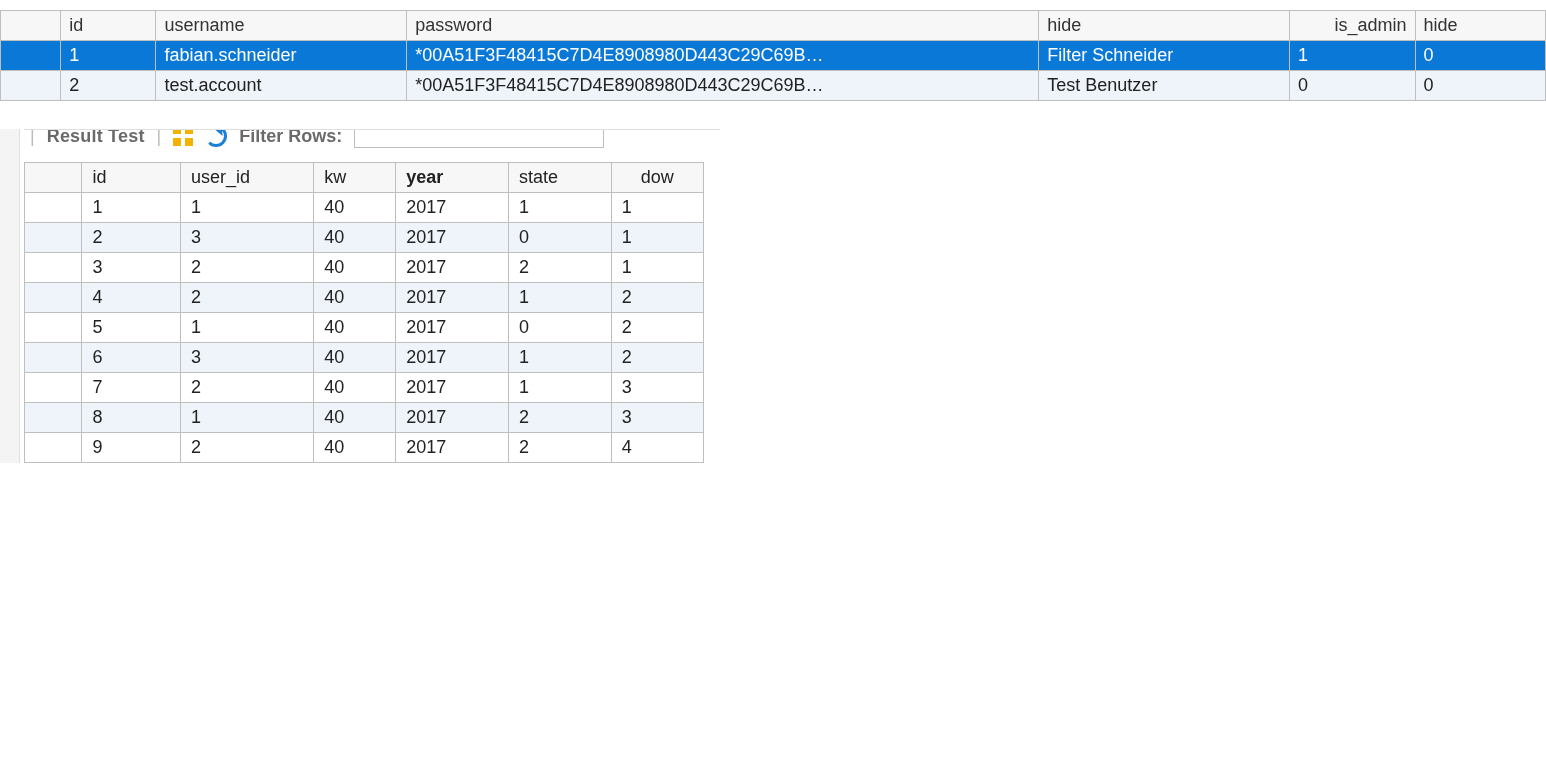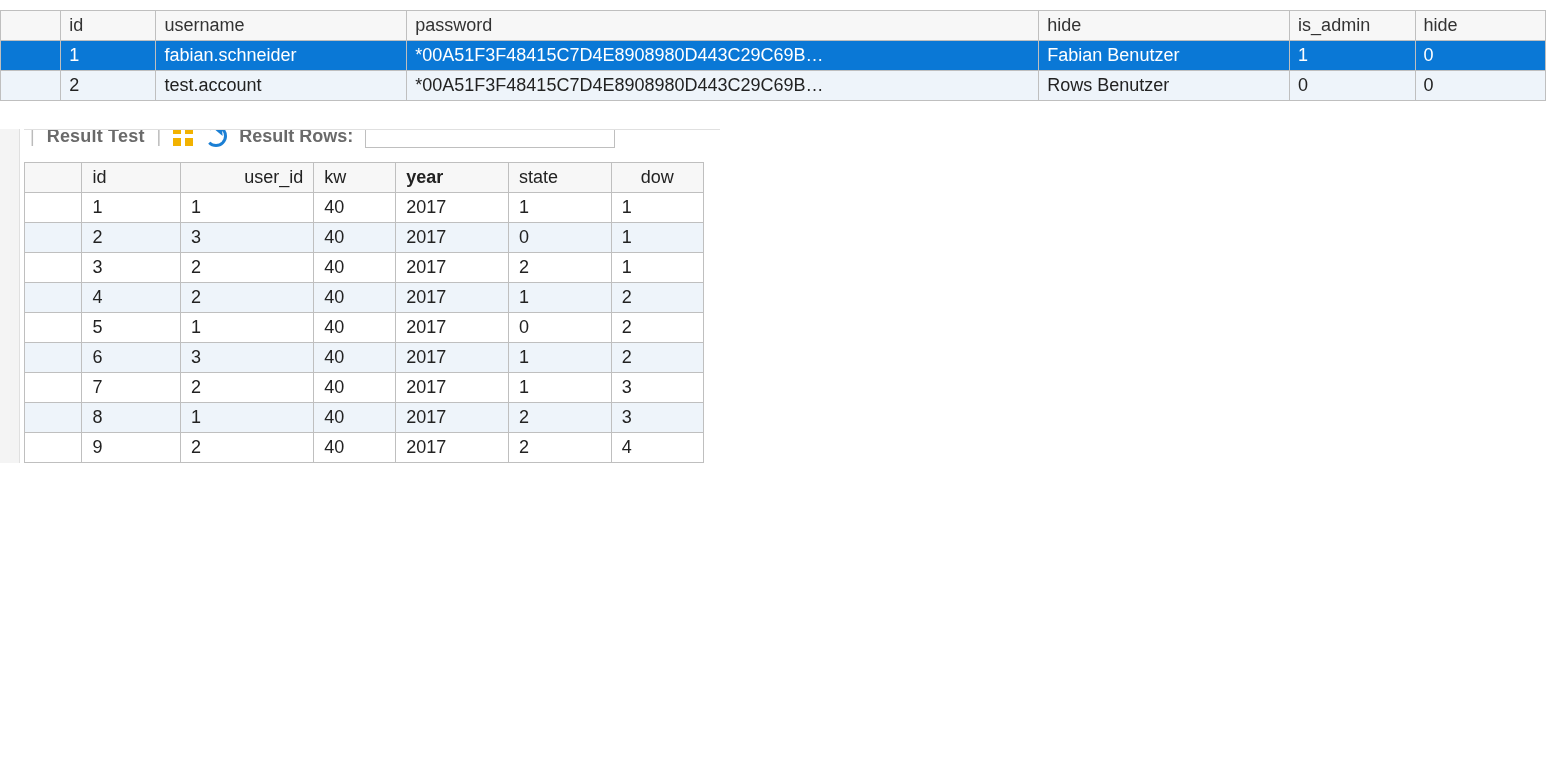--- a/index.html
+++ b/index.html
@@ -30,21 +30,21 @@
   }
   .top-table th {
     background: #f7f7f7;
     color: #333;
   }
   .top-table .rownum-col { width: 60px; }
   .top-table .id-col { width: 95px; }
   .top-table .username-col { width: 250px; }
   .top-table .password-col { width: 630px; }
   .top-table .cname-col { width: 250px; }
-  .top-table .isadmin-col { width: 125px; }
+  .top-table .isadmin-col { width: 125px; text-align: right; }
   .top-table .hide-col { width: 130px; margin-left: 44px; }
 
   .top-table tr.selected td {
     background: #0a78d6;
     color: #fff;
   }
   .top-table tr.zebra td {
     background: #eef4fa;
   }
   .top-table tr.selected td { background: #0a78d6; }
@@ -109,21 +109,21 @@
   .bottom-table th, .bottom-table td {
     border: 1px solid #bfbfbf;
     text-align: left;
     padding: 4px 10px;
     font-weight: normal;
   }
   .bottom-table th { background: #f7f7f7; }
   .bottom-table tr.zebra td { background: #eef4fa; }
   .bottom-table .rownum-col2 { width: 56px; }
   .bottom-table .c-id { width: 96px; }
-  .bottom-table .c-uid { width: 130px; text-align: right; }
+  .bottom-table .c-uid { width: 130px; }
   .bottom-table .c-kw { width: 80px; }
   .bottom-table .c-year { width: 110px; font-weight: bold; }
   .bottom-table .c-state { width: 100px; }
   .bottom-table .c-dow { width: 90px; text-align: center; }
 
   
   .gutter-left {
     position: absolute; left: 0; top: 0; bottom: 0; width: 20px;
     background: #f4f4f4; border-right: 1px solid #e0e0e0;
   }
@@ -142,47 +142,47 @@
       <th class="isadmin-col">is_admin</th>
       <th class="hide-col">hide</th>
     </tr>
   </thead>
   <tbody>
       <tr class="selected">
         <td></td>
         <td>1</td>
         <td>fabian.schneider</td>
         <td>*00A51F3F48415C7D4E8908980D443C29C69B…</td>
-        <td>Fabian Benutzer</td>
+        <td>Filter Schneider</td>
         <td>1</td>
         <td>0</td>
       </tr>
       <tr class="zebra">
         <td></td>
         <td>2</td>
         <td>test.account</td>
         <td>*00A51F3F48415C7D4E8908980D443C29C69B…</td>
-        <td>Rows Benutzer</td>
+        <td>Test Benutzer</td>
         <td>0</td>
         <td>0</td>
       </tr>
     </tbody>
 </table>
 
 <div class="section2">
   <div class="gutter-left"></div>
 
   <div class="toolbar2" style="margin-left:24px;">
     <div class="cropwrap">
       <span class="sep">|</span>
       <span class="label-resultgrid">Result Test</span>
       <span class="sep">|</span>
       <span class="icon-grid"></span>
       <span class="icon-refresh"></span>
-      <span class="filter-label">Result Rows:</span>
+      <span class="filter-label">Filter Rows:</span>
       <input class="filter-box" type="text" value="" style="">
     </div>
   </div>
 
   <table class="bottom-table">
     <thead>
       <tr>
         <th class="rownum-col2"></th>
         <th class="c-id">id</th>
         <th class="c-uid">user_id</th>

